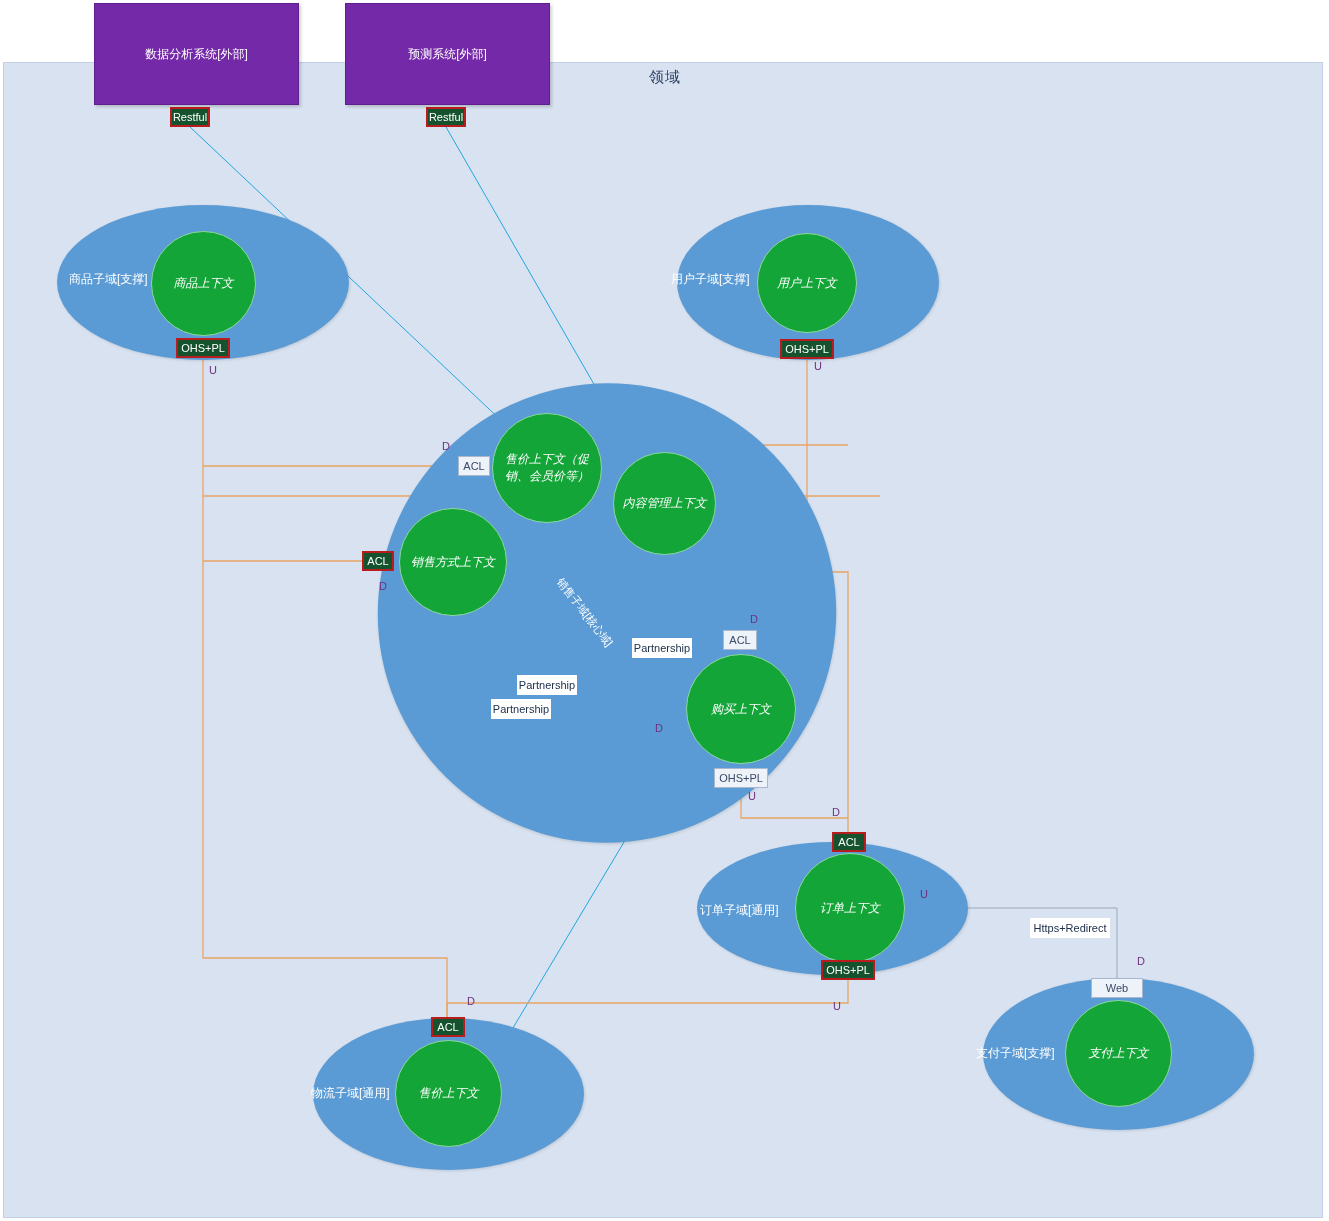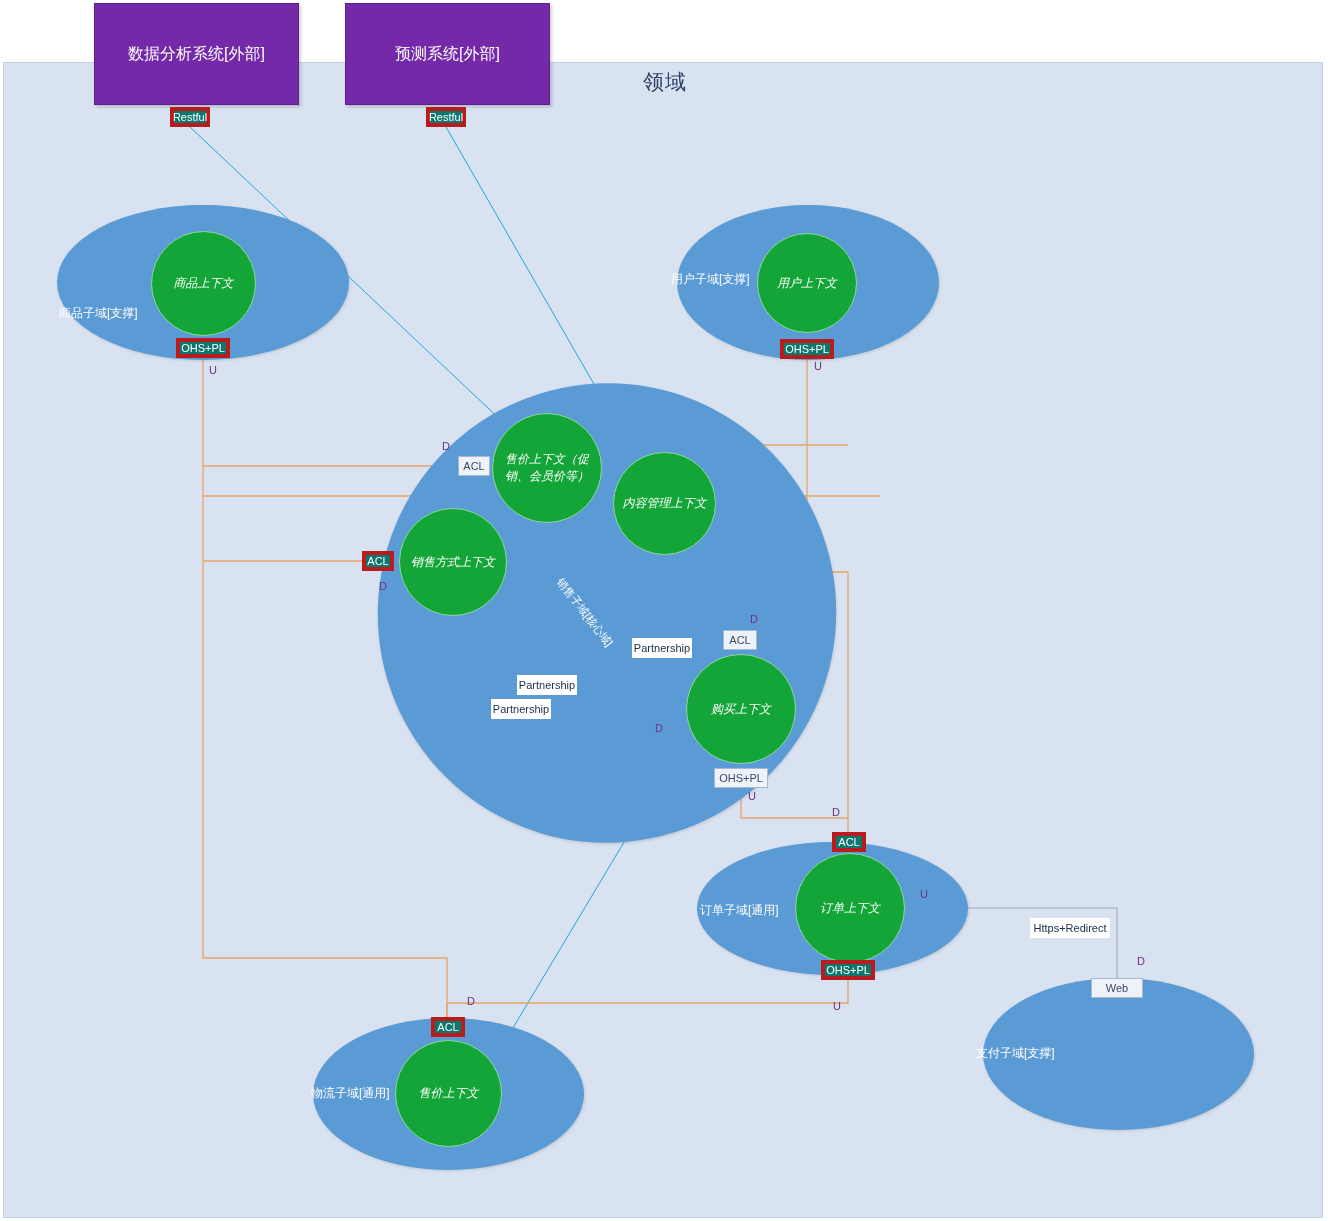--- a/index.html
+++ b/index.html
@@ -1,32 +1,32 @@
 <!DOCTYPE html>
 <html><head>
 <meta charset="utf-8">
 <style>
   html,body{margin:0;padding:0;background:#ffffff;}
   body{font-family:"Liberation Sans","DejaVu Sans",sans-serif;}
   #stage{position:relative;width:1329px;height:1221px;overflow:hidden;background:#ffffff;}
   #canvas{position:absolute;left:3px;top:62px;width:1320px;height:1156px;
           background:#d8e2f0;border:1px solid #c3d0e4;box-sizing:border-box;}
   #title{position:absolute;left:615px;top:68px;width:100px;text-align:center;
-         font-size:21px;color:#2d3f63;letter-spacing:1px;}
+         font-size:15px;color:#2d3f63;letter-spacing:1px;}
   svg#wires{position:absolute;left:0;top:0;width:1329px;height:1221px;}
   .ext-box{position:absolute;background:#7429a8;border:1px solid #5f1f8c;
-           color:#fff;font-size:16px;display:flex;align-items:center;justify-content:center;
+           color:#fff;font-size:12px;display:flex;align-items:center;justify-content:center;
            box-shadow:2px 2px 3px rgba(0,0,0,.18);}
   .ellipse{position:absolute;background:#5b9bd5;border-radius:50%;
            box-shadow:1px 1px 3px rgba(0,0,0,.12);}
   .ellipse-label{position:absolute;color:#ffffff;font-size:12px;white-space:nowrap;}
   .circle{position:absolute;background:#13a538;border:1px solid #8ed9a0;border-radius:50%;
           display:flex;align-items:center;justify-content:center;text-align:center;
           color:#ffffff;font-size:12px;line-height:17px;padding:4px;box-sizing:border-box;font-style:italic;}
-  .tag{position:absolute;background:#0f766e;border:4px solid #b91c1c;color:#ffffff;
+  .tag{position:absolute;background:#14532d;border:2px solid #b91c1c;color:#ffffff;
        font-size:11px;display:flex;align-items:center;justify-content:center;
        height:20px;box-sizing:border-box;}
   .tag.plain{background:#eef2f9;border:1px solid #a9b8cf;color:#3a4a66;}
   .tag.white{background:#ffffff;border:1px solid #ffffff;color:#22324d;}
   .ud{position:absolute;font-size:11px;color:#70307e;}
   .rot{transform:rotate(52deg);transform-origin:left top;}
 </style>
 </head>
 <body>
 
@@ -71,21 +71,21 @@
   <div class="ext-box" style="left:345px;top:3px;width:203px;height:100px;">预测系统[外部]</div>
 
   <div class="tag" style="left:170px;top:107px;width:40px;">Restful</div>
   <div class="tag" style="left:426px;top:107px;width:40px;">Restful</div>
 
   <div class="ellipse" style="left:378px;top:383px;width:458px;height:460px;
        transform:rotate(28deg);"></div>
   <div class="ellipse-label rot" style="left:565px;top:575px;font-size:11px;">销售子域[核心域]</div>
 
   <div class="ellipse" style="left:57px;top:205px;width:292px;height:155px;"></div>
-  <div class="ellipse-label" style="left:59px;top:271px;margin-top:34px;">商品子域[支撑]</div>
+  <div class="ellipse-label" style="left:69px;top:271px;">商品子域[支撑]</div>
   <div class="circle" style="left:151px;top:231px;width:105px;height:105px;">商品上下文</div>
   <div class="tag" style="left:176px;top:338px;width:54px;">OHS+PL</div>
   <div class="ud" style="left:209px;top:364px;">U</div>
 
   <div class="ellipse" style="left:677px;top:205px;width:262px;height:155px;"></div>
   <div class="ellipse-label" style="left:671px;top:271px;">用户子域[支撑]</div>
   <div class="circle" style="left:757px;top:233px;width:100px;height:100px;">用户上下文</div>
   <div class="tag" style="left:780px;top:339px;width:54px;">OHS+PL</div>
   <div class="ud" style="left:814px;top:360px;">U</div>
 
@@ -121,17 +121,18 @@
   <div class="ud" style="left:920px;top:888px;">U</div>
 
   <div class="ellipse" style="left:313px;top:1018px;width:271px;height:152px;"></div>
   <div class="ellipse-label" style="left:311px;top:1085px;">物流子域[通用]</div>
   <div class="circle" style="left:395px;top:1040px;width:107px;height:107px;">售价上下文</div>
   <div class="tag" style="left:431px;top:1017px;width:34px;">ACL</div>
   <div class="ud" style="left:467px;top:995px;">D</div>
 
   <div class="ellipse" style="left:983px;top:978px;width:271px;height:152px;"></div>
   <div class="ellipse-label" style="left:976px;top:1045px;">支付子域[支撑]</div>
+  <div class="circle" style="left:1065px;top:1000px;width:107px;height:107px;">支付上下文</div>
   <div class="tag plain" style="left:1091px;top:978px;width:52px;">Web</div>
   <div class="ud" style="left:1137px;top:955px;">D</div>
   <div class="tag white" style="left:1030px;top:918px;width:80px;">Https+Redirect</div>
 
 </div>
 
 </body></html>

